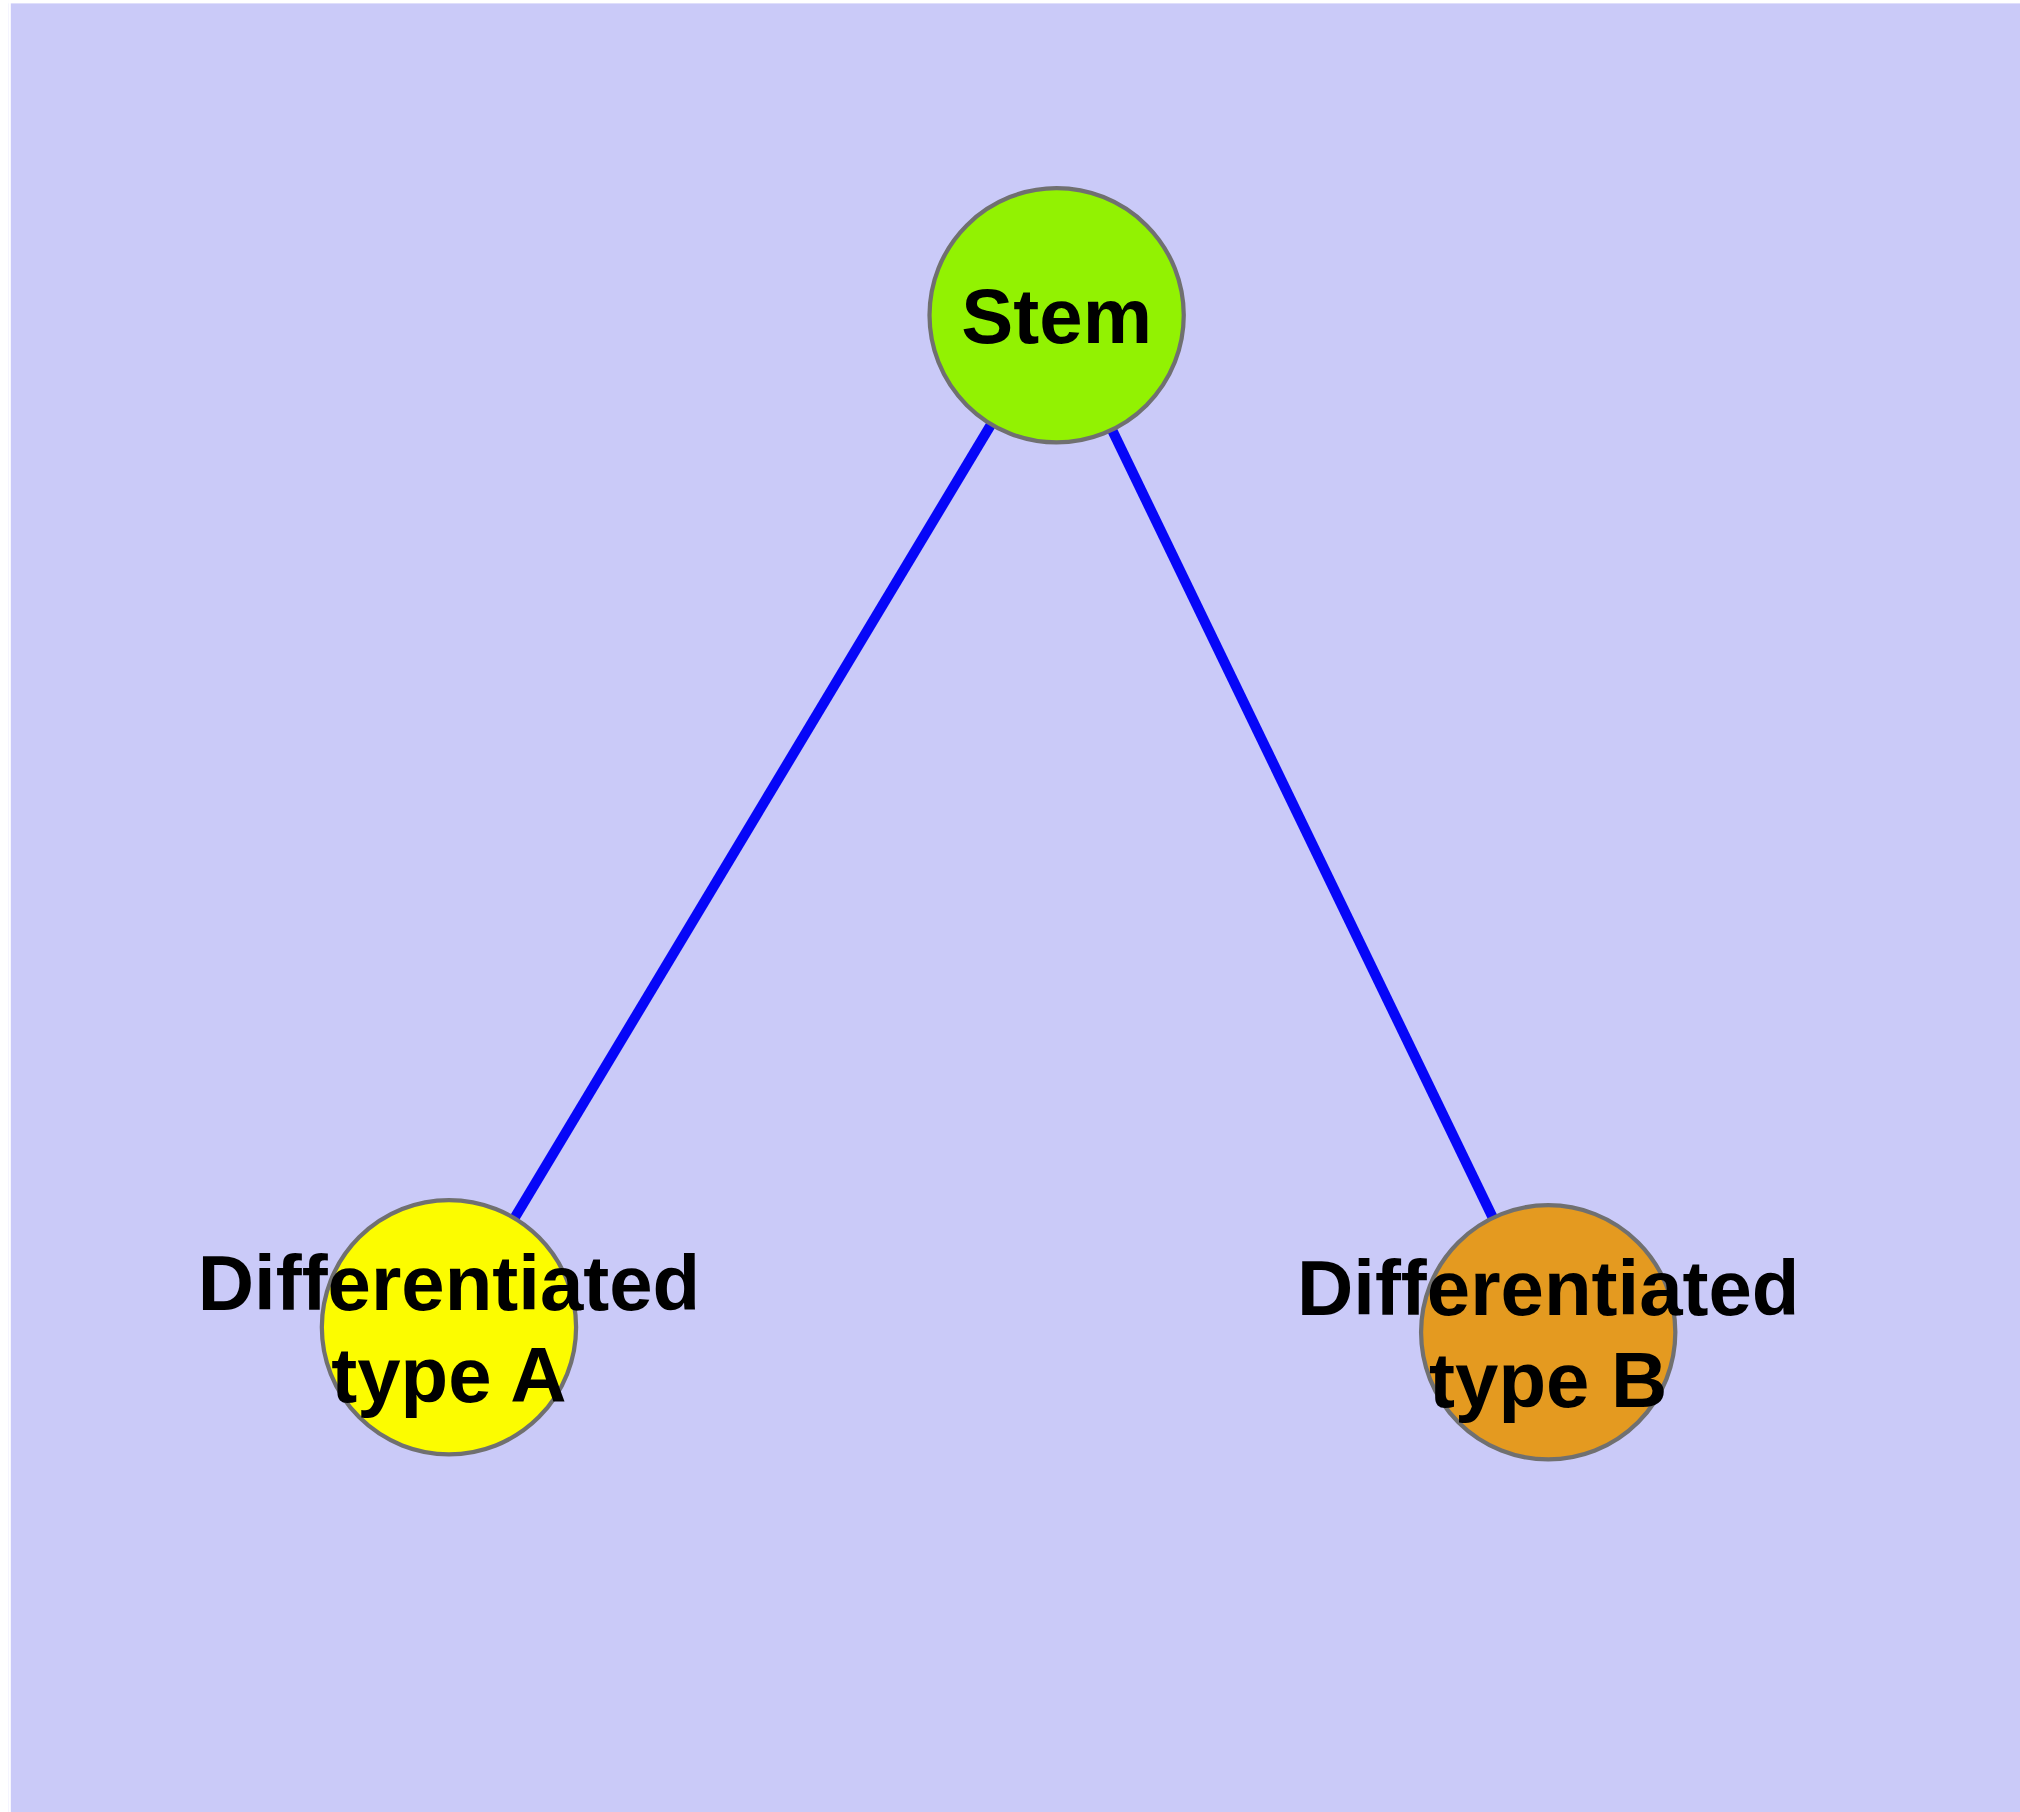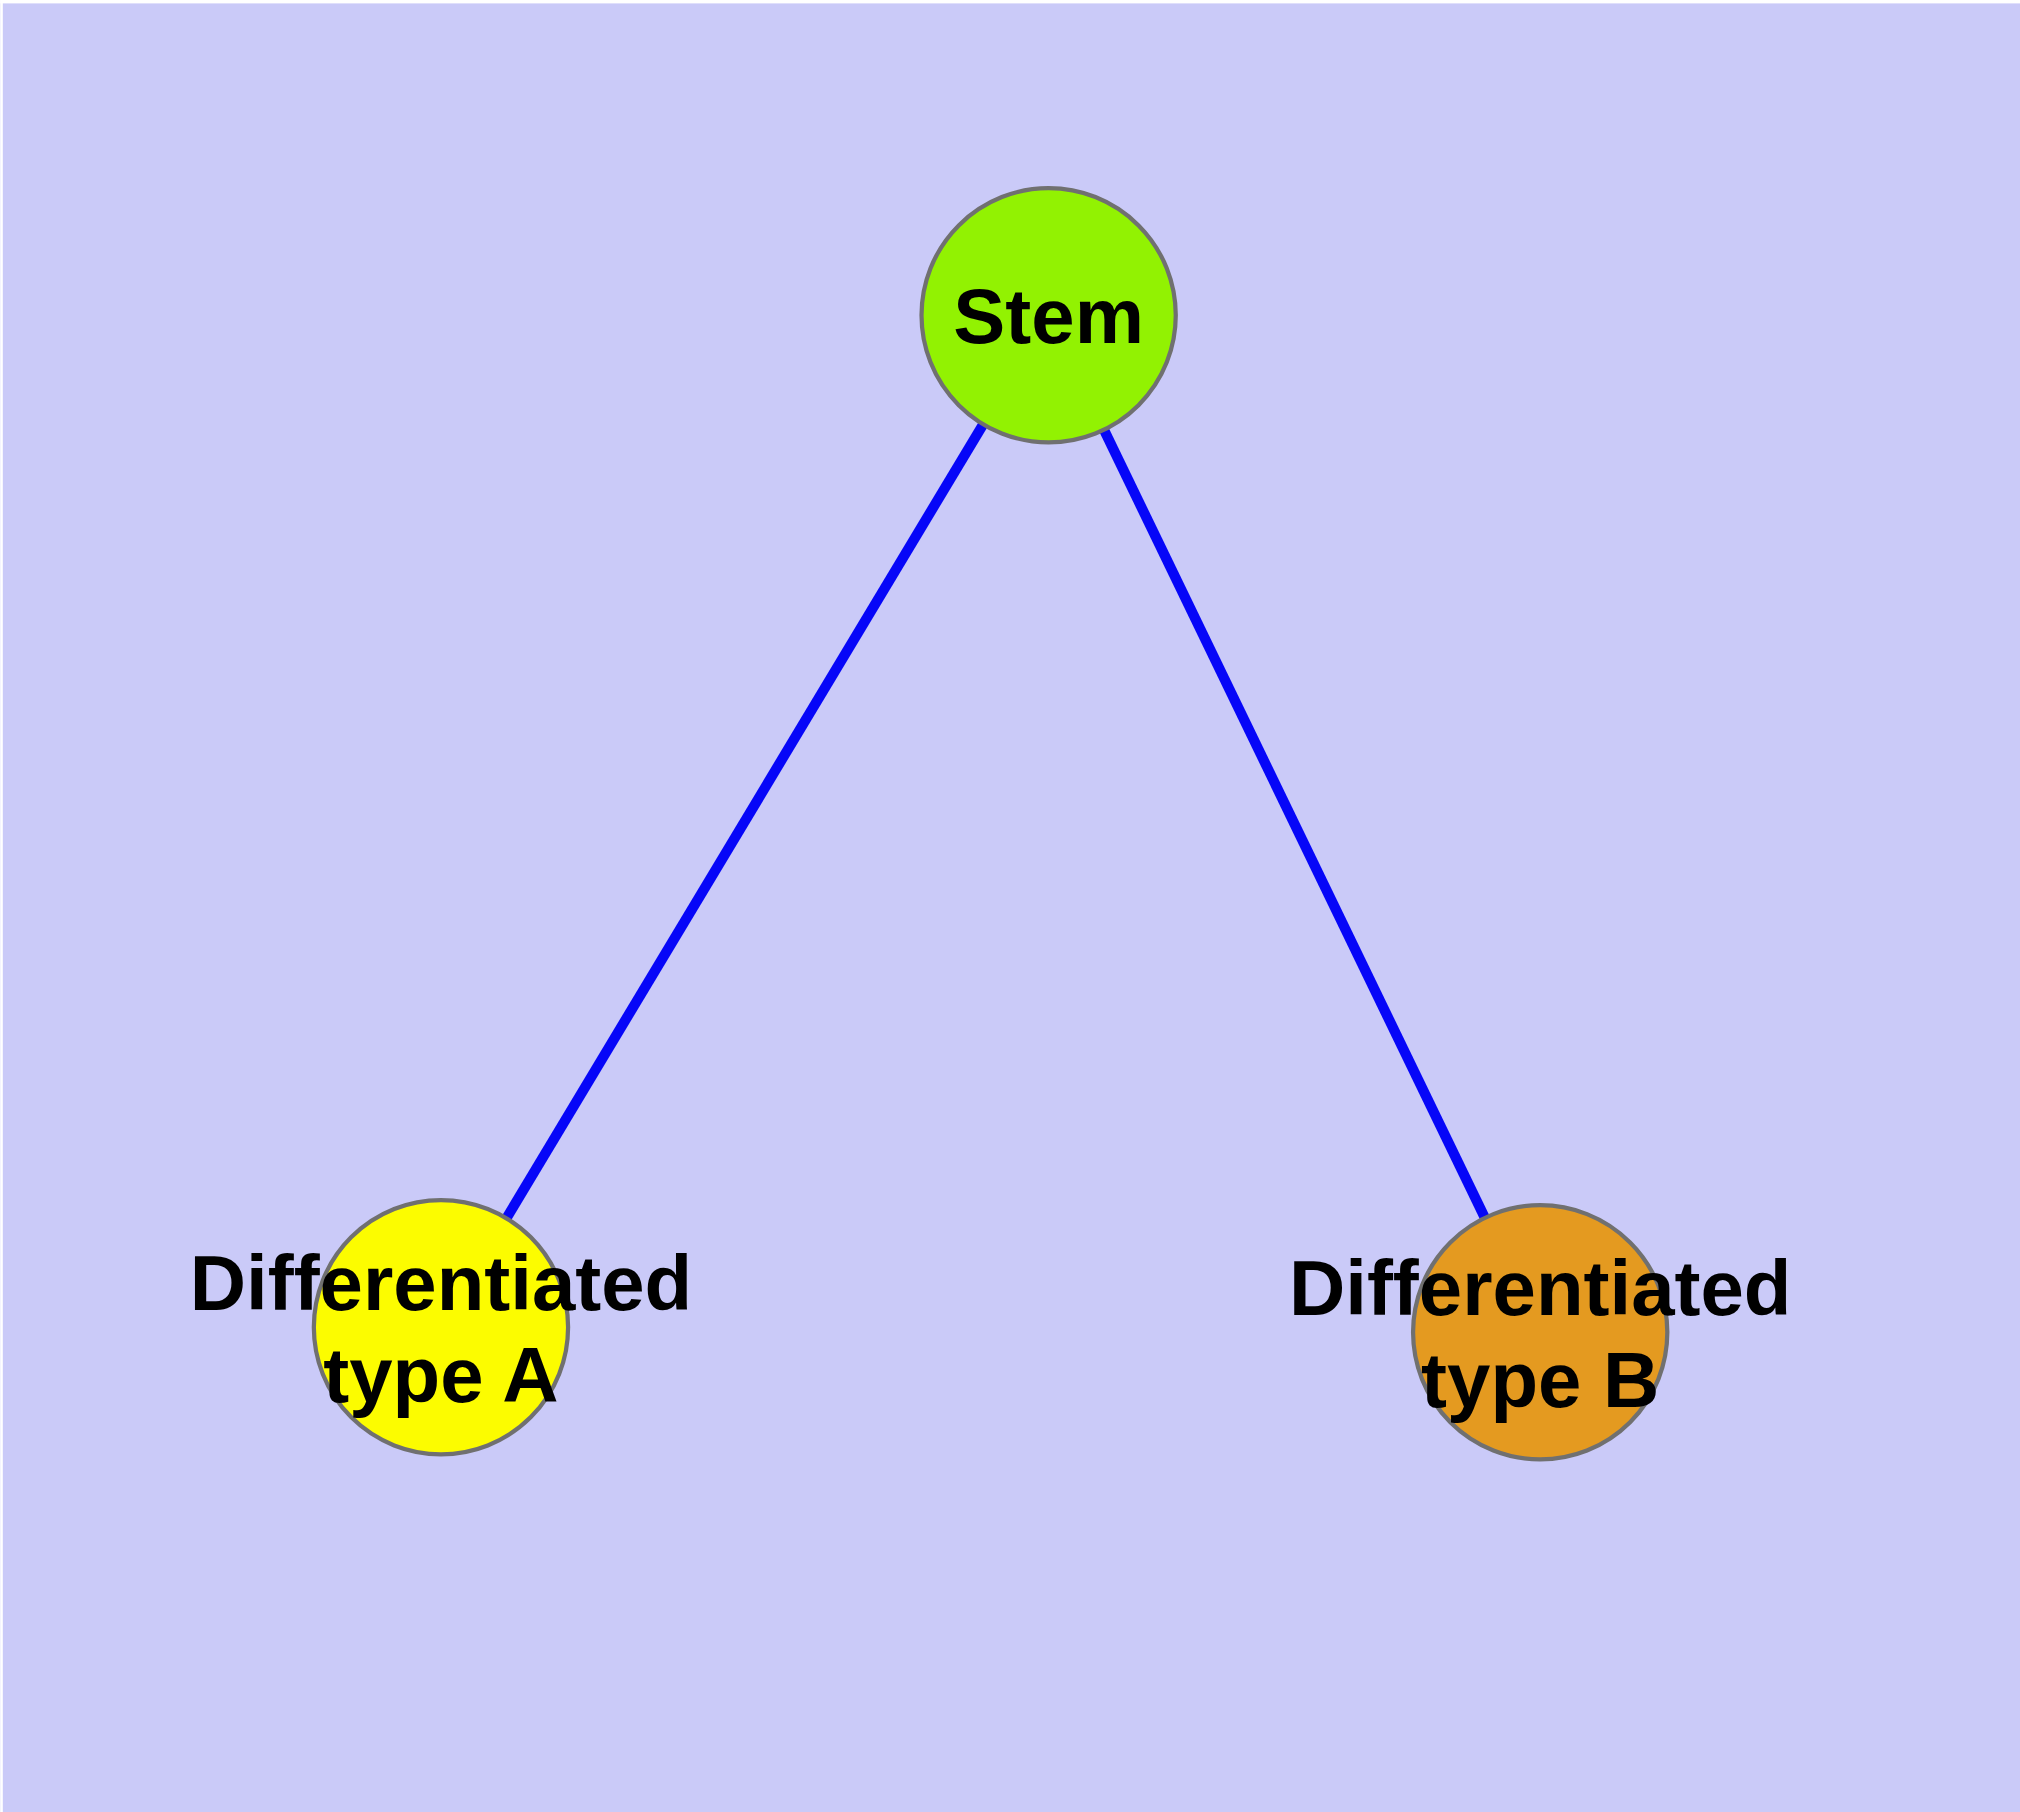--- a/index.html
+++ b/index.html
@@ -7,20 +7,21 @@
     padding: 0;
     width: 2021px;
     height: 1812px;
     overflow: hidden;
     font-family: "Liberation Sans", sans-serif;
   }
   .stage {
     position: relative;
     width: 1976px;
     height: 1812px;
+    margin-left: 8px;
   }
   svg { display: block; }
   .node-circle { stroke-width: 5px; }
   .edge-line { stroke-width: 12px; fill: none; }
   .node-label {
     font-family: "Liberation Sans", sans-serif;
     font-weight: bold;
     font-size: 92px;
     fill: #000000;
     text-anchor: middle;

